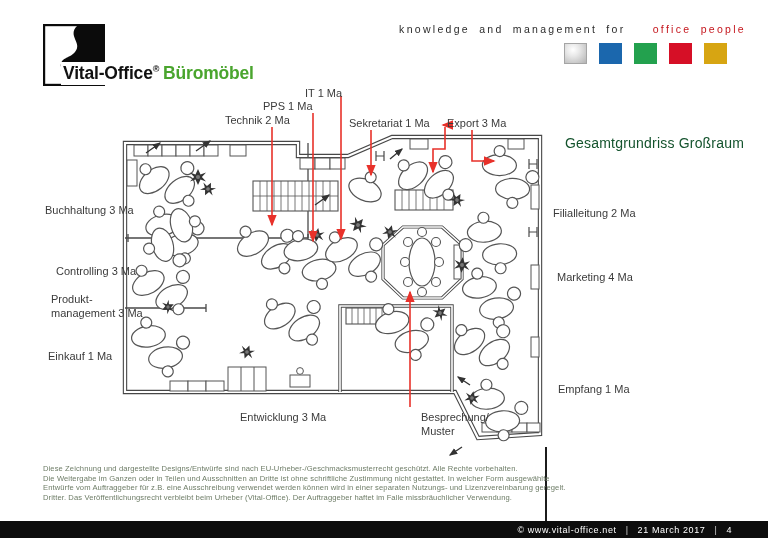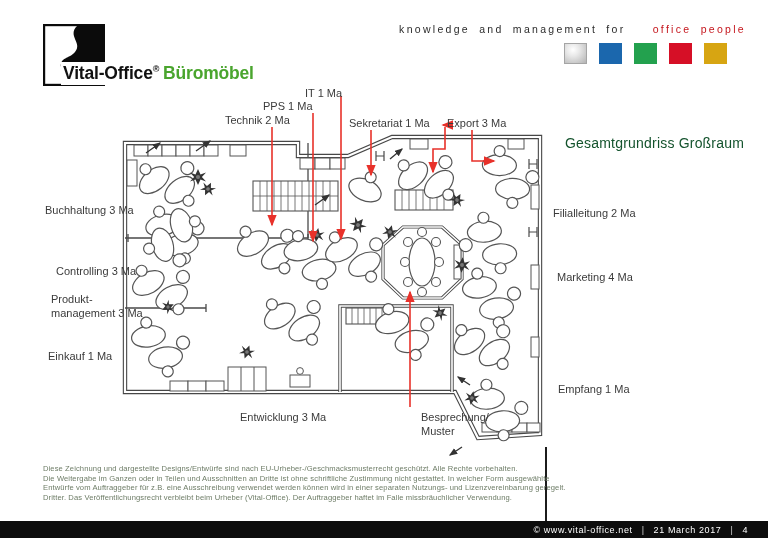--- a/index.html
+++ b/index.html
@@ -40,21 +40,21 @@
   
   .plan-label{position:absolute;font-size:11px;color:var(--label-ink);white-space:pre-line;line-height:13.5px;}
   .plan-title{position:absolute;left:565px;top:135px;font-size:14px;color:#14532d;letter-spacing:0.2px;}
   .plan-svg{position:absolute;left:110px;top:85px;}
   .vrule{position:absolute;left:545px;top:447px;width:2px;height:74px;background:#1c1c1c;}
   
   .disclaimer{position:absolute;left:43px;top:464px;font-size:7.6px;line-height:9.7px;
     color:var(--disclaimer-green);letter-spacing:0.1px;}
   .footer-bar{position:absolute;left:0;right:0;top:521px;height:17px;background:var(--footer-bg);
     color:#fff;font-size:9px;display:flex;align-items:center;justify-content:flex-end;
-    padding-right:20px;letter-spacing:0.6px;}
+    padding-right:36px;letter-spacing:0.6px;}
   .footer-bar .sep{margin:0 9px;color:#cfcfcf;}
 </style>
 </head>
 <body>
 
 <div class="page">
 
   <svg class="logo-mark" viewBox="0 0 62 62">
     <rect x="1" y="1" width="60" height="60" fill="#0b0b0b"></rect>
     <path d="M2 2 L34 2 C24 12 40 19 32 28 C26 35 17 33 18 43 C18.5 50 23 54 22 60 L2 60 Z" fill="#ffffff"></path>

